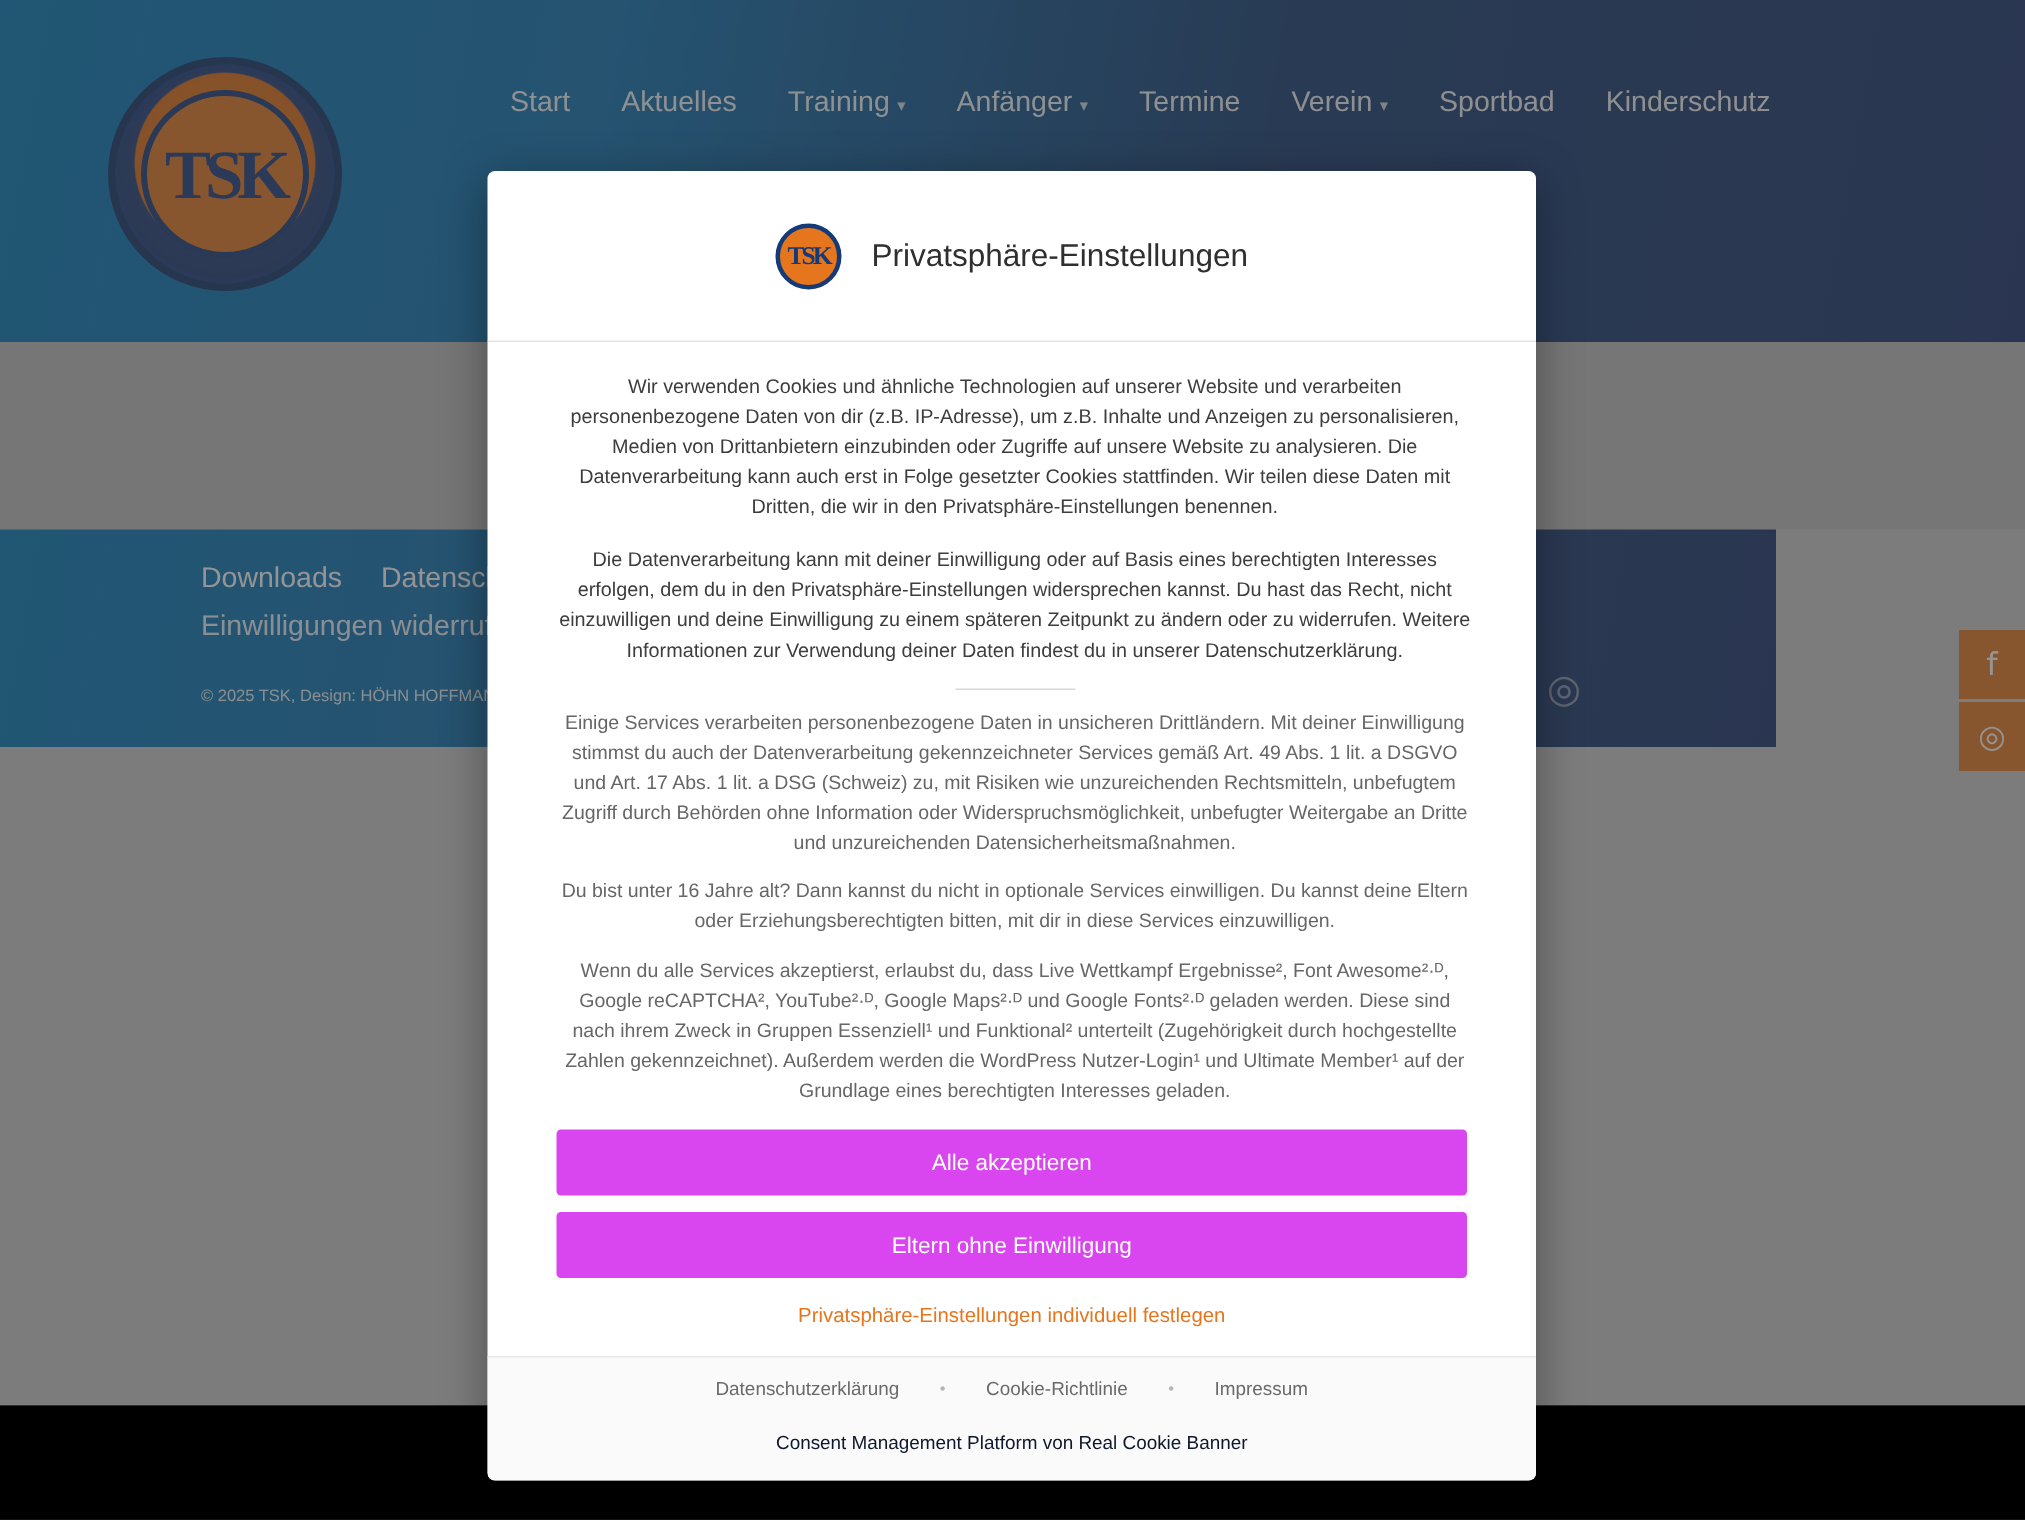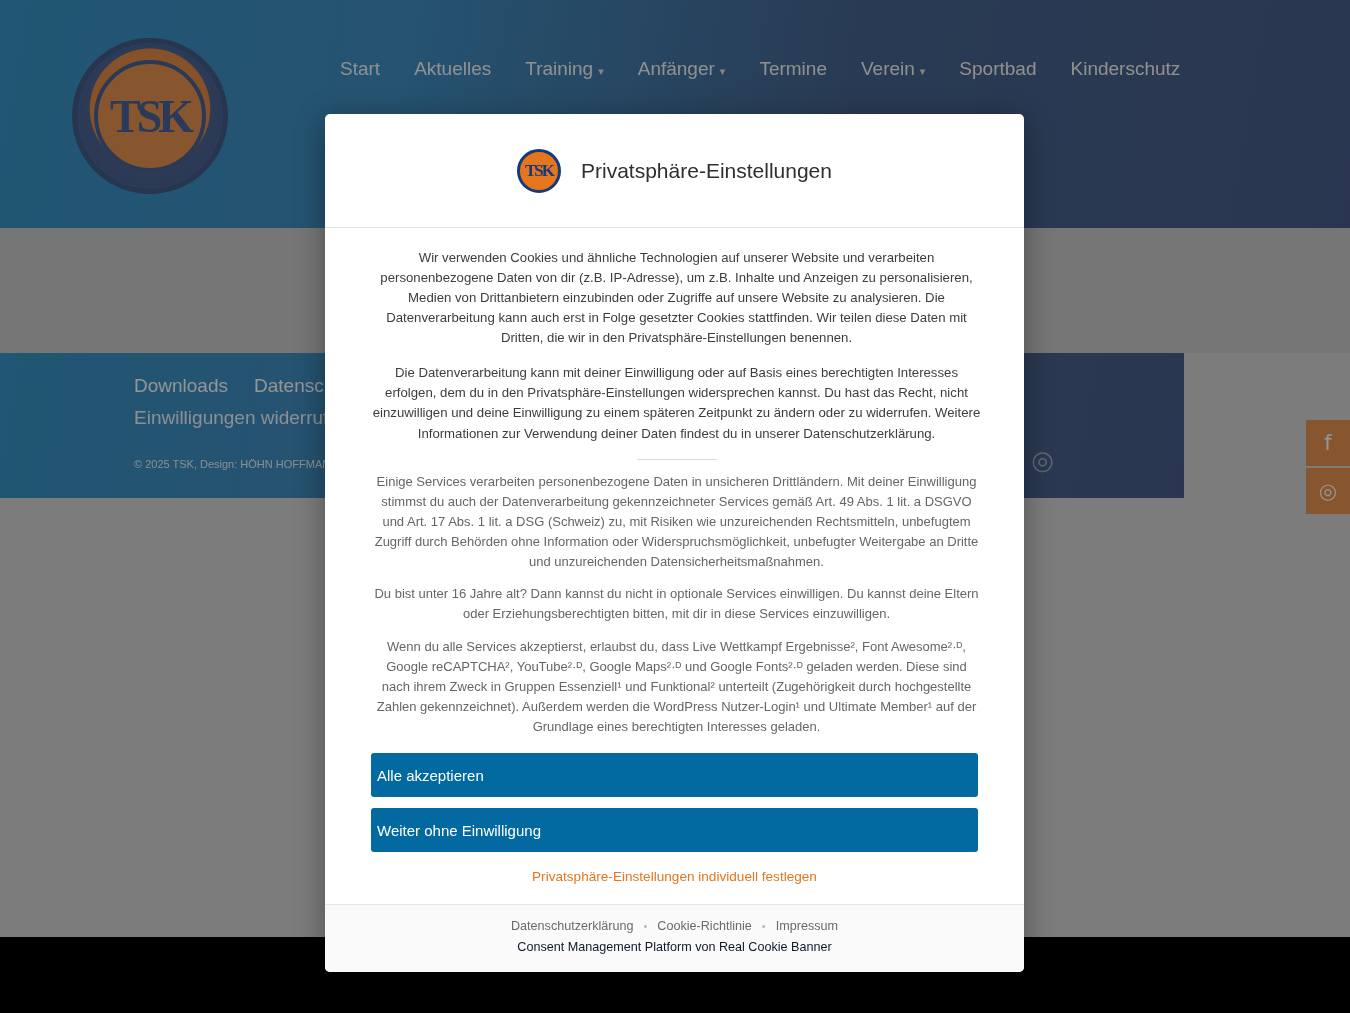--- a/index.html
+++ b/index.html
@@ -179,45 +179,45 @@
   .p-small {
     font-size: 13px; line-height: 1.55;
     color: #666;
     margin: 0 0 12px 0;
   }
   .btns { padding: 4px 46px 0 46px; }
   .btn {
     display: block; width: 100%;
     height: 44px; line-height: 44px;
     border: none; border-radius: 3px;
-    background: #0369a1;
+    background: #d946ef;
     color: #fff; font-size: 15px;
     margin-bottom: 11px;
     cursor: pointer;
-    text-align: left;
+    text-align: center;
     font-family: "Liberation Sans", sans-serif;
   }
   .link-individual {
     display: block; text-align: center;
     color: #e5761d; font-size: 13.6px;
     text-decoration: none;
     padding: 6px 0 20px 0;
     cursor: pointer;
   }
   .modal-foot {
     border-top: 1px solid #e6e6e6;
     background: #fafafa;
     padding: 14px 0 18px 0;
     text-align: center;
   }
   .foot-links {
     display: flex; justify-content: center; align-items: center;
-    gap: 10px;
+    gap: 27px;
     font-size: 12.6px; color: #6a6a6a;
-    margin-bottom: 7px;
+    margin-bottom: 22px;
   }
   .foot-links a { color: #6a6a6a; text-decoration: none; cursor: pointer; }
   .foot-dot { color: #b5b5b5; font-size: 11px; }
   .foot-credit { font-size: 12.6px; color: #0f172a; text-align: center; }
 </style>
 </head>
 <body>
 
 <div id="page">
 
@@ -280,21 +280,21 @@
       <p class="p-main">Wir verwenden Cookies und ähnliche Technologien auf unserer Website und verarbeiten personenbezogene Daten von dir (z.B. IP-Adresse), um z.B. Inhalte und Anzeigen zu personalisieren, Medien von Drittanbietern einzubinden oder Zugriffe auf unsere Website zu analysieren. Die Datenverarbeitung kann auch erst in Folge gesetzter Cookies stattfinden. Wir teilen diese Daten mit Dritten, die wir in den Privatsphäre-Einstellungen benennen.</p>
       <p class="p-main">Die Datenverarbeitung kann mit deiner Einwilligung oder auf Basis eines berechtigten Interesses erfolgen, dem du in den Privatsphäre-Einstellungen widersprechen kannst. Du hast das Recht, nicht einzuwilligen und deine Einwilligung zu einem späteren Zeitpunkt zu ändern oder zu widerrufen. Weitere Informationen zur Verwendung deiner Daten findest du in unserer Datenschutzerklärung.</p>
       <div class="divider"></div>
       <p class="p-small">Einige Services verarbeiten personenbezogene Daten in unsicheren Drittländern. Mit deiner Einwilligung stimmst du auch der Datenverarbeitung gekennzeichneter Services gemäß Art. 49 Abs. 1 lit. a DSGVO und Art. 17 Abs. 1 lit. a DSG (Schweiz) zu, mit Risiken wie unzureichenden Rechtsmitteln, unbefugtem Zugriff durch Behörden ohne Information oder Widerspruchsmöglichkeit, unbefugter Weitergabe an Dritte und unzureichenden Datensicherheitsmaßnahmen.</p>
       <p class="p-small">Du bist unter 16 Jahre alt? Dann kannst du nicht in optionale Services einwilligen. Du kannst deine Eltern oder Erziehungsberechtigten bitten, mit dir in diese Services einzuwilligen.</p>
       <p class="p-small">Wenn du alle Services akzeptierst, erlaubst du, dass Live Wettkampf Ergebnisse², Font Awesome²·ᴰ, Google reCAPTCHA², YouTube²·ᴰ, Google Maps²·ᴰ und Google Fonts²·ᴰ geladen werden. Diese sind nach ihrem Zweck in Gruppen Essenziell¹ und Funktional² unterteilt (Zugehörigkeit durch hochgestellte Zahlen gekennzeichnet). Außerdem werden die WordPress Nutzer-Login¹ und Ultimate Member¹ auf der Grundlage eines berechtigten Interesses geladen.</p>
     </div>
 
     <div class="btns">
       <button class="btn">Alle akzeptieren</button>
-      <button class="btn">Weiter ohne Einwilligung</button>
+      <button class="btn">Eltern ohne Einwilligung</button>
       <a class="link-individual">Privatsphäre-Einstellungen individuell festlegen</a>
     </div>
 
     <div class="modal-foot">
       <div class="foot-links">
         <a>Datenschutzerklärung</a>
         <span class="foot-dot">•</span>
         <a>Cookie-Richtlinie</a>
         <span class="foot-dot">•</span>
         <a>Impressum</a>

